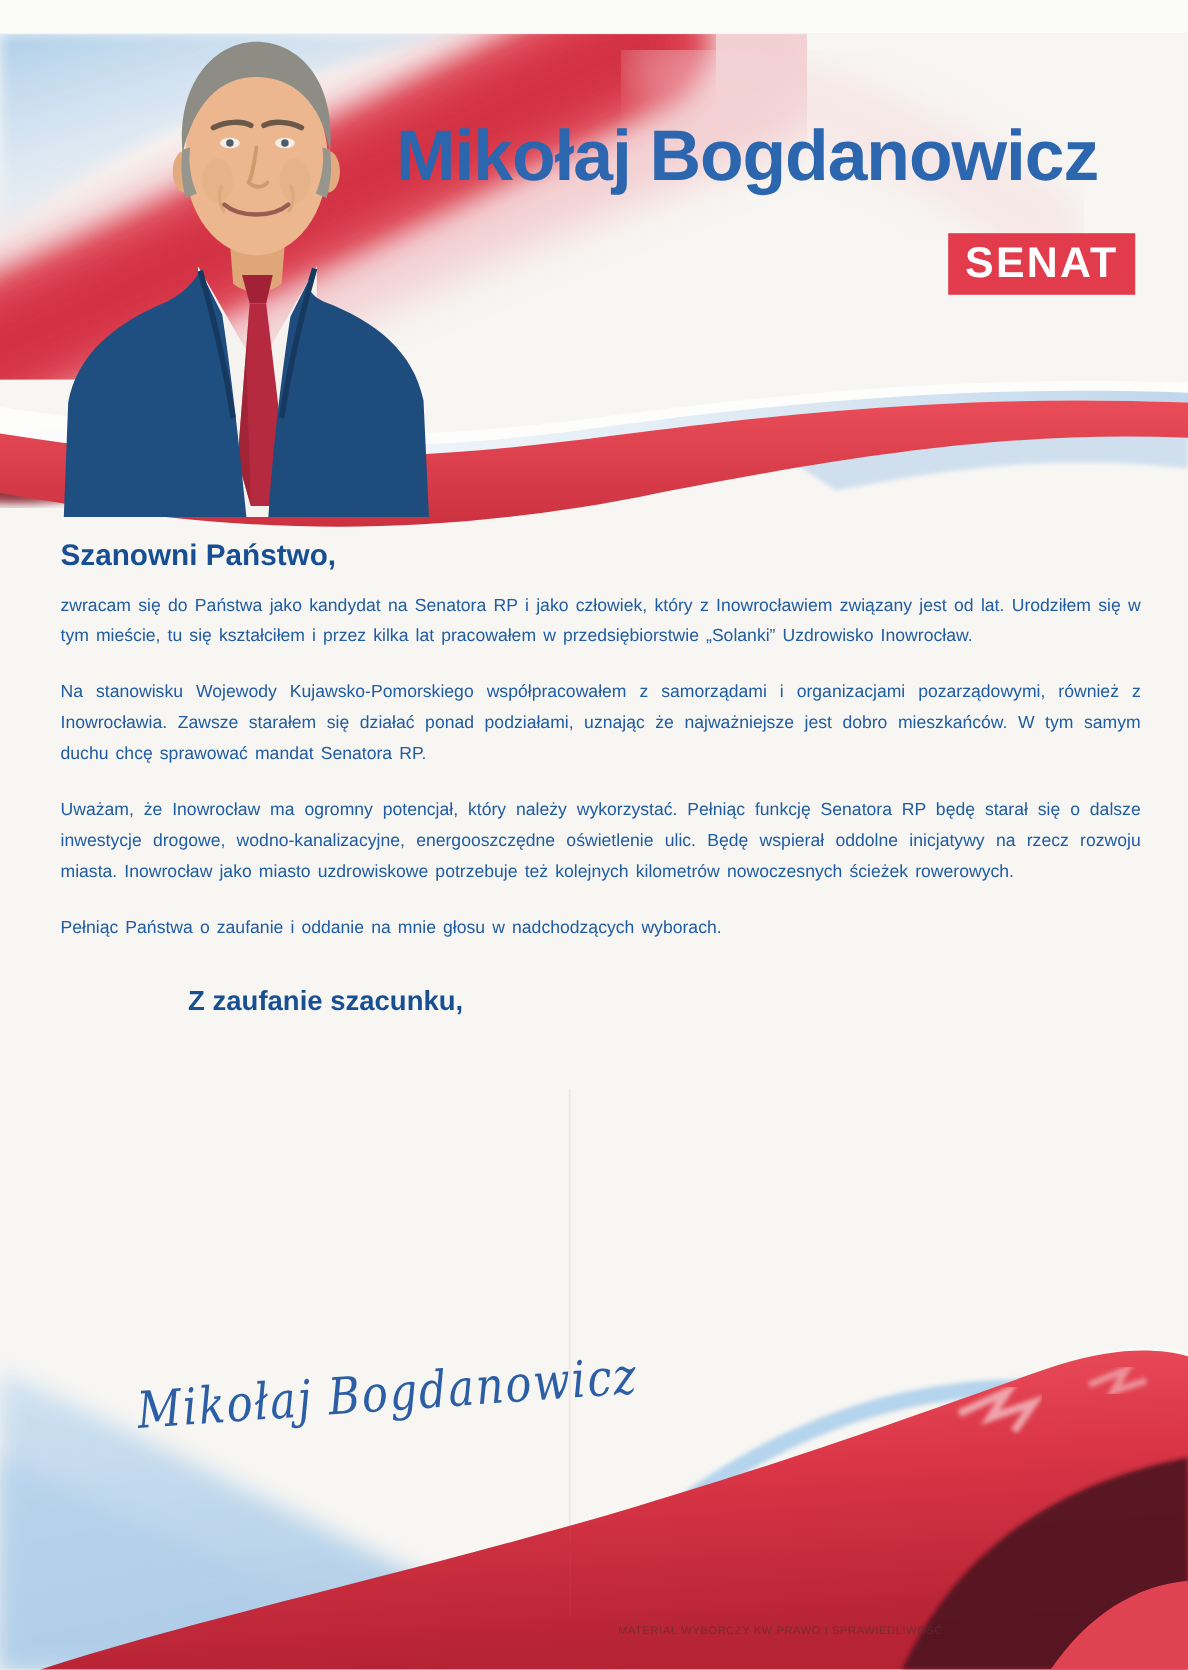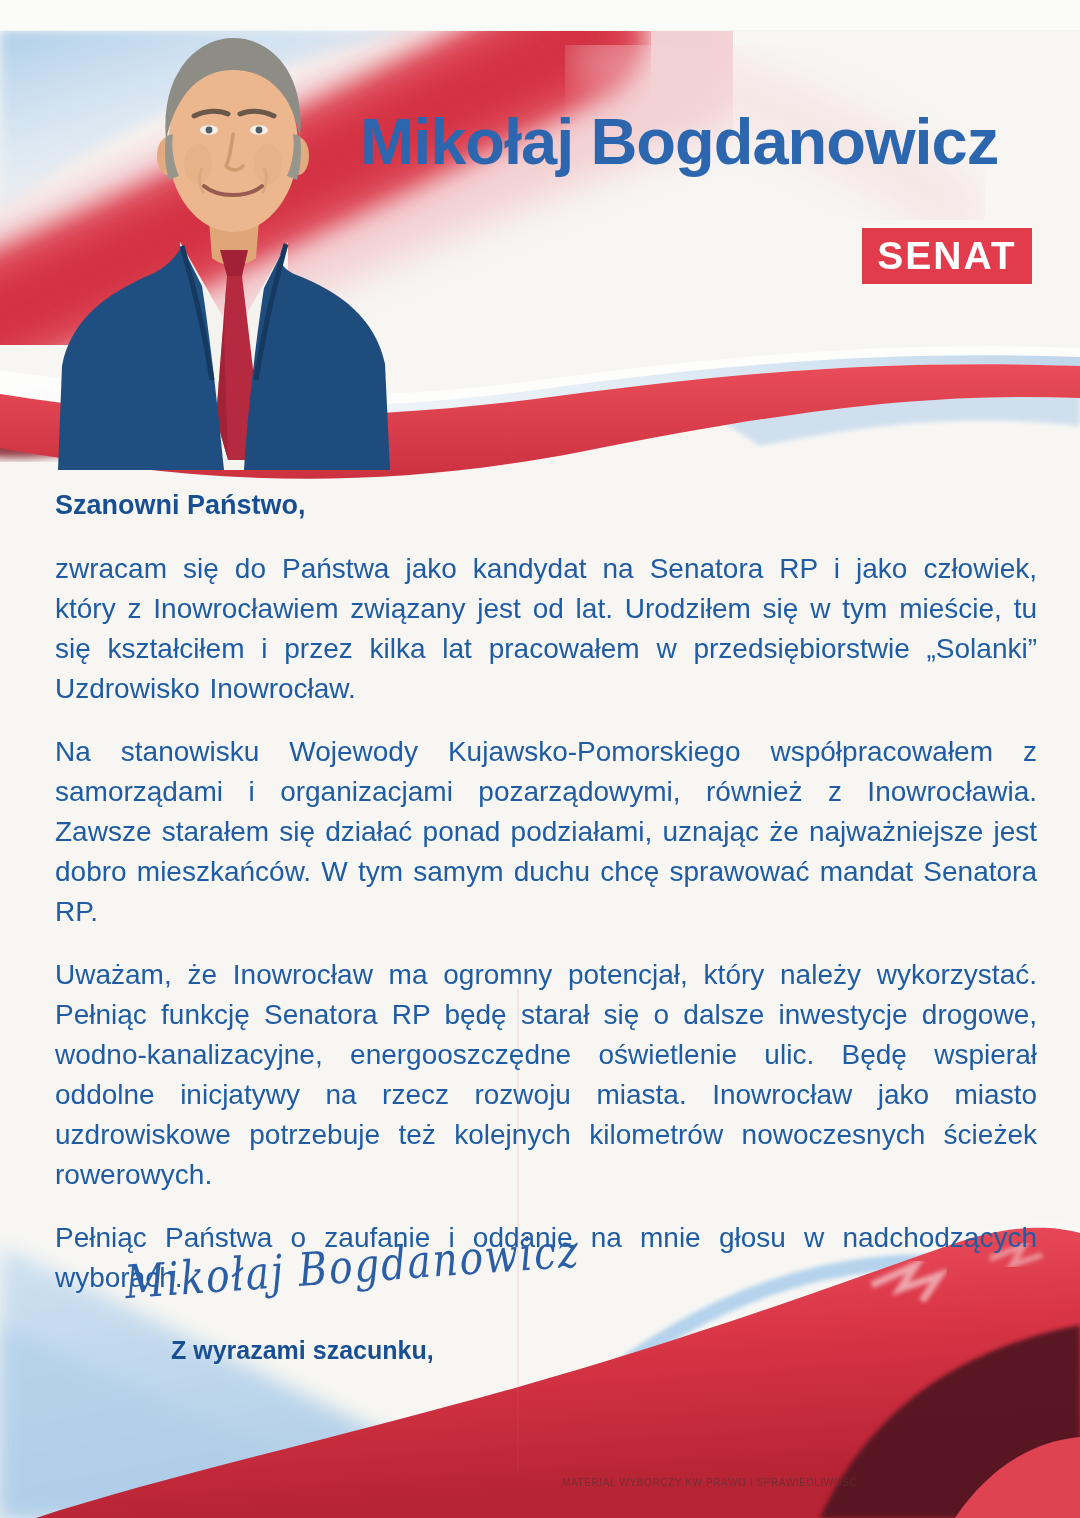--- a/index.html
+++ b/index.html
@@ -12,34 +12,34 @@
   
   #top-art{top:0;width:1080px;height:345px;z-index:1;}
   #portrait{left:52px;top:36px;width:344px;height:434px;z-index:4;}
   #mid-wave{top:330px;width:1080px;height:170px;z-index:3;}
   #candidate-name{
     position:absolute;left:360px;top:104px;z-index:5;
     font-size:65px;font-weight:bold;letter-spacing:-1px;
     color:#2b66ae;white-space:nowrap;
   }
   #senat-badge{
-    position:absolute;left:862px;top:228px;width:170px;height:56px;z-index:5;
+    position:absolute;left:862px;top:212px;width:170px;height:56px;z-index:5;
     background:#e23b4c;color:#ffffff;font-weight:bold;font-size:39px;
     letter-spacing:2px;display:flex;align-items:center;justify-content:center;
   }
   
   #letter{
     position:absolute;left:55px;top:490px;width:982px;z-index:5;
     color:#1f5ca3;
   }
   #letter .greeting{
-    font-size:27px;font-weight:bold;color:#174f92;margin:0 0 28px 0;
+    font-size:27px;font-weight:bold;color:#174f92;margin:0 0 16px 0;
   }
   #letter p{
-    font-size:28px;line-height:40px;text-align:justify;
+    font-size:16px;line-height:28px;text-align:justify;
     margin:0 0 23px 0;word-spacing:2px;
   }
   #letter .closing{
     font-size:25px;font-weight:bold;color:#174f92;
     margin:38px 0 0 116px;
   }
   #signature-svg{position:absolute;left:116px;top:1198px;width:480px;height:130px;z-index:6;}
   
   #bottom-art{top:1185px;width:1080px;height:333px;z-index:1;}
   #disclaimer{
@@ -156,21 +156,21 @@
 <div id="senat-badge">SENAT</div>
 
 <div id="scan-line"></div>
 
 <div id="letter">
   <div class="greeting">Szanowni Państwo,</div>
   <p>zwracam się do Państwa jako kandydat na Senatora RP i jako człowiek, który z Inowrocławiem związany jest od lat. Urodziłem się w tym mieście, tu się kształciłem i przez kilka lat pracowałem w przedsiębiorstwie „Solanki” Uzdrowisko Inowrocław.</p>
   <p>Na stanowisku Wojewody Kujawsko-Pomorskiego współpracowałem z samorządami i organizacjami pozarządowymi, również z Inowrocławia. Zawsze starałem się działać ponad podziałami, uznając że najważniejsze jest dobro mieszkańców. W tym samym duchu chcę sprawować mandat Senatora RP.</p>
   <p>Uważam, że Inowrocław ma ogromny potencjał, który należy wykorzystać. Pełniąc funkcję Senatora RP będę starał się o dalsze inwestycje drogowe, wodno-kanalizacyjne, energooszczędne oświetlenie ulic. Będę wspierał oddolne inicjatywy na rzecz rozwoju miasta. Inowrocław jako miasto uzdrowiskowe potrzebuje też kolejnych kilometrów nowoczesnych ścieżek rowerowych.</p>
   <p>Pełniąc Państwa o zaufanie i oddanie na mnie głosu w nadchodzących wyborach.</p>
-  <div class="closing">Z wyrazami szacunku,</div>
+  <div class="closing">Z zaufanie szacunku,</div>
 </div>
 
 <svg id="signature-svg" viewBox="0 0 480 130" xmlns="http://www.w3.org/2000/svg">
   <text x="8" y="84" font-family="DejaVu Serif, serif" font-style="italic" font-size="46" fill="#2b5ea4" letter-spacing="2" textLength="456" lengthAdjust="spacingAndGlyphs" transform="rotate(-4 240 65)">Mikołaj Bogdanowicz</text>
 </svg>
 
 <svg id="bottom-art" class="layer" viewBox="0 0 1080 333" xmlns="http://www.w3.org/2000/svg">
   <defs>
     <linearGradient id="gRibbon" x1="0" y1="0" x2="0.25" y2="1">
       <stop offset="0" stop-color="#f25864"></stop>

